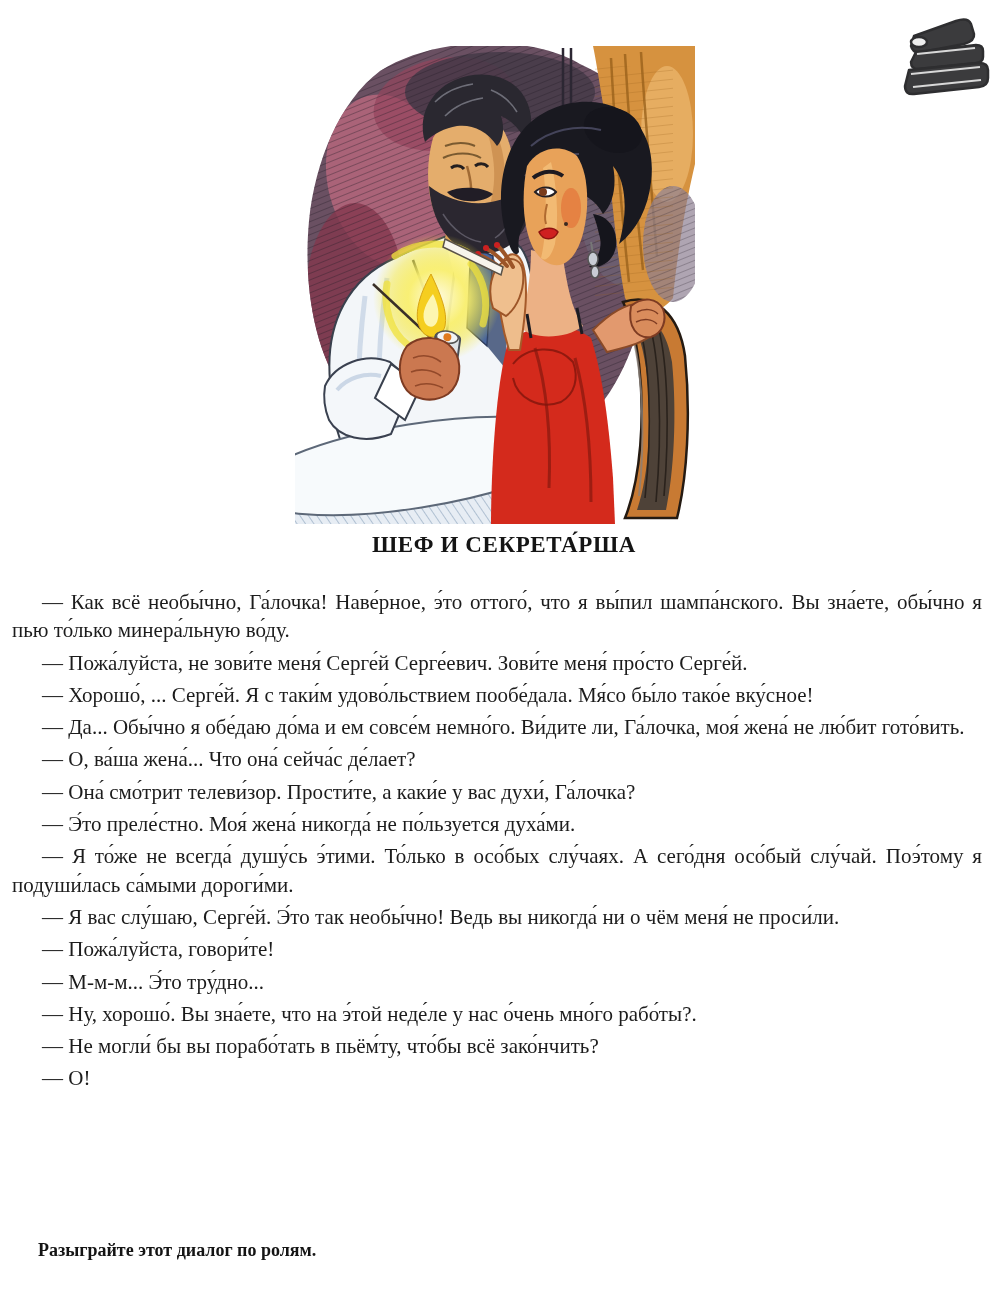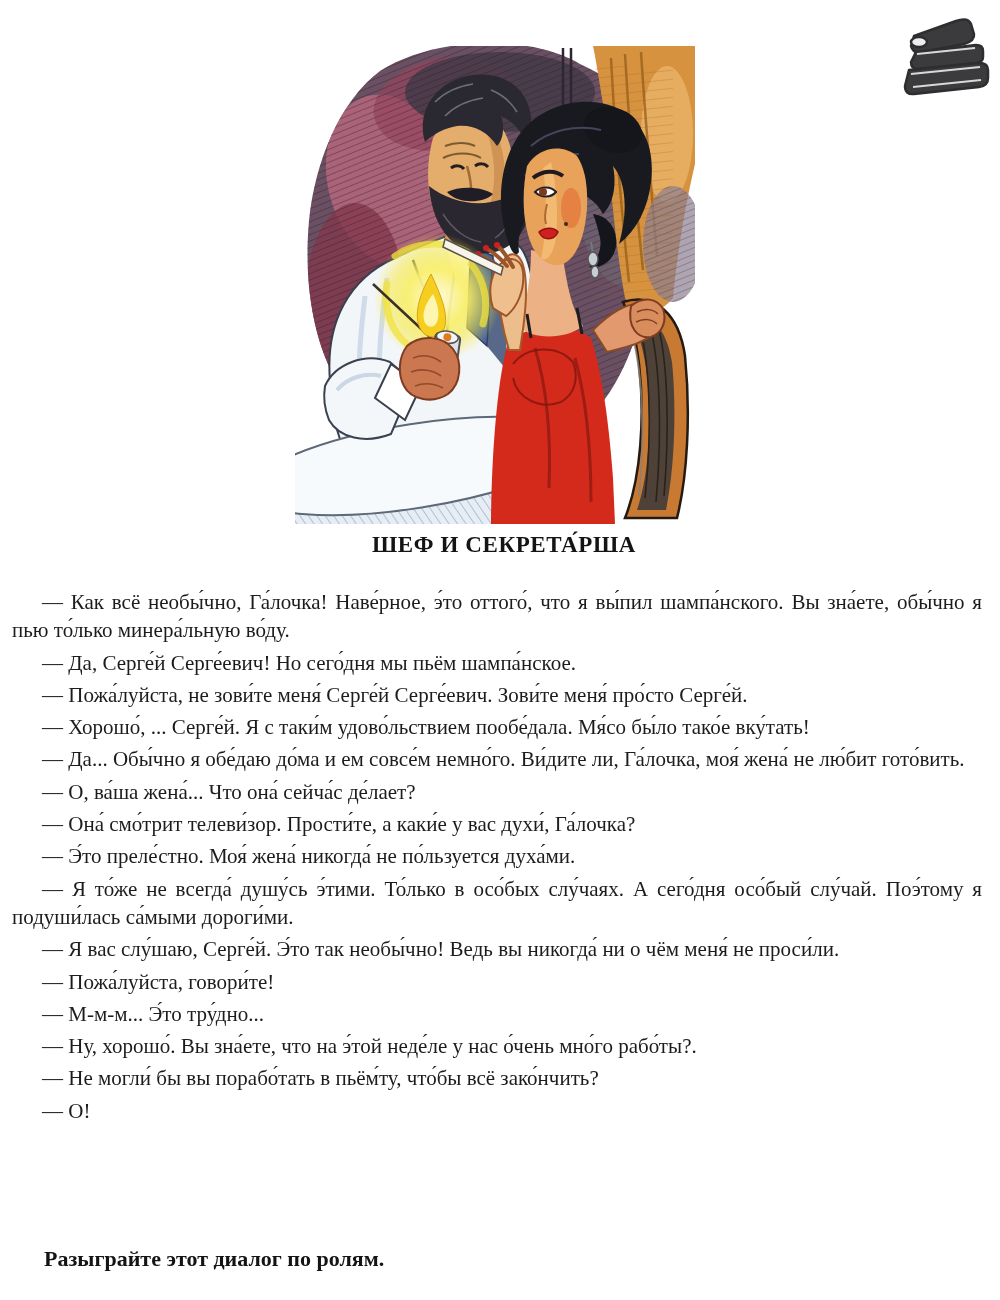--- a/index.html
+++ b/index.html
@@ -12,22 +12,22 @@
   .page-title{
     position:absolute;top:528px;left:0;width:100%;margin:4px;
     text-align:center;font-size:23px;font-weight:bold;letter-spacing:.6px;color:#141414;
   }
   .dialogue{
     position:absolute;top:584px;left:8px;width:978px;
     font-size:21px;line-height:28.3px;text-align:justify;
   }
   .dialogue p{margin:4px;text-indent:30px;}
   .instruction{
-    position:absolute;top:1240px;left:8px;width:978px;margin:6px;
-    font-size:22px;font-weight:bold;text-indent:30px;color:#141414;
+    position:absolute;top:1240px;left:8px;width:978px;margin:0;
+    font-size:18px;font-weight:bold;text-indent:30px;color:#141414;
   }
 </style>
 </head>
 <body>
 
 <div class="page">
 
   <svg class="books-icon" viewBox="0 0 94 86" aria-hidden="true">
     <g stroke="#2e2e30" stroke-width="2.5" stroke-linejoin="round">
       <path fill="#3b3b3d" d="M16,24 L58,9 Q70,5 73,12 L76,22 Q77,29 66,32 L24,40 Q15,42 13,34 Z"></path>
@@ -172,23 +172,22 @@
         <ellipse cx="298" cy="213" rx="5" ry="7" fill="#c8ccd4" stroke="#555" stroke-width="1.5"></ellipse>
         <ellipse cx="300" cy="226" rx="4" ry="6" fill="#c8ccd4" stroke="#555" stroke-width="1.5"></ellipse>
       </g>
     </g>
   </svg>
 
   <h1 class="page-title">ШЕФ И СЕКРЕТА́РША</h1>
 
   <div class="dialogue">
     <p>— Как всё необы́чно, Га́лочка! Наве́рное, э́то оттого́, что я вы́пил шампа́нского. Вы зна́ете, обы́чно я пью то́лько минера́льную во́ду.</p>
-    <p>— Да, Серге́й Серге́евич! Но сего́дня мы пьём шампа́нское.</p>
     <p>— Пожа́луйста, не зови́те меня́ Серге́й Серге́евич. Зови́те меня́ про́сто Серге́й.</p>
-    <p>— Хорошо́, ... Серге́й. Я с таки́м удово́льствием пообе́дала. Мя́со бы́ло тако́е вку́тать!</p>
+    <p>— Хорошо́, ... Серге́й. Я с таки́м удово́льствием пообе́дала. Мя́со бы́ло тако́е вку́сное!</p>
     <p>— Да... Обы́чно я обе́даю до́ма и ем совсе́м немно́го. Ви́дите ли, Га́лочка, моя́ жена́ не лю́бит гото́вить.</p>
     <p>— О, ва́ша жена́... Что она́ сейча́с де́лает?</p>
     <p>— Она́ смо́трит телеви́зор. Прости́те, а каки́е у вас духи́, Га́лочка?</p>
     <p>— Э́то преле́стно. Моя́ жена́ никогда́ не по́льзуется духа́ми.</p>
     <p>— Я то́же не всегда́ душу́сь э́тими. То́лько в осо́бых слу́чаях. А сего́дня осо́бый слу́чай. Поэ́тому я подуши́лась са́мыми дороги́ми.</p>
     <p>— Я вас слу́шаю, Серге́й. Э́то так необы́чно! Ведь вы никогда́ ни о чём меня́ не проси́ли.</p>
     <p>— Пожа́луйста, говори́те!</p>
     <p>— М-м-м... Э́то тру́дно...</p>
     <p>— Ну, хорошо́. Вы зна́ете, что на э́той неде́ле у нас о́чень мно́го рабо́ты?.</p>
     <p>— Не могли́ бы вы порабо́тать в пьём́ту, что́бы всё зако́нчить?</p>

